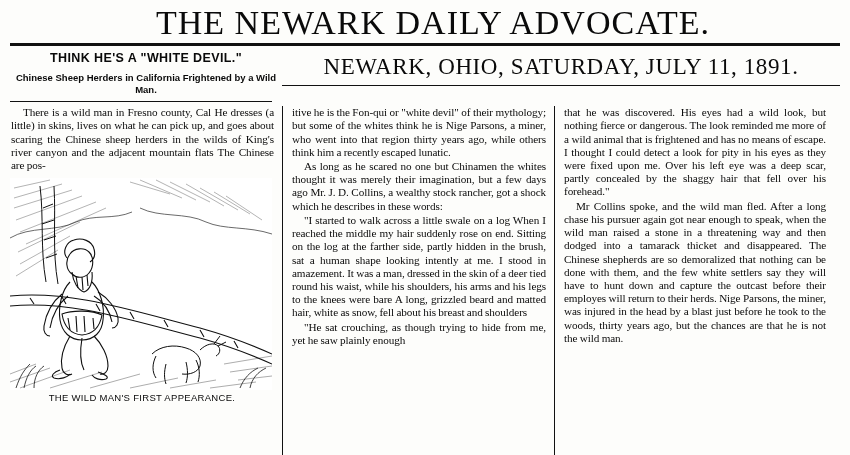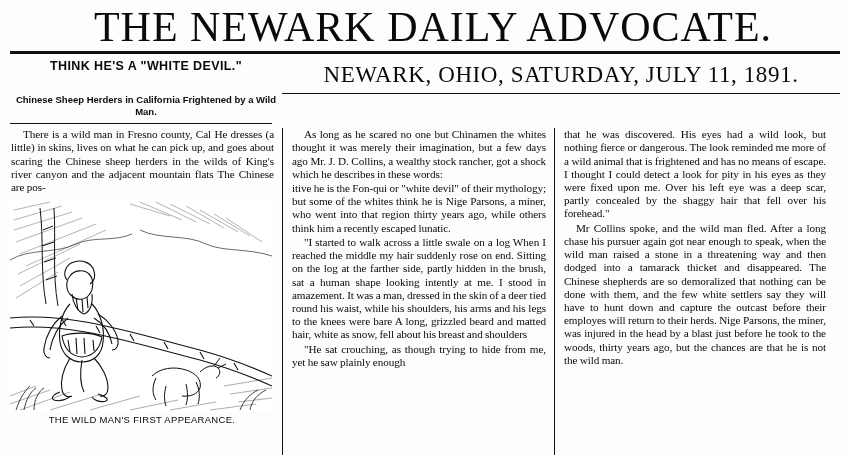--- a/index.html
+++ b/index.html
@@ -21,21 +21,21 @@
     background: #fdfdfb;
   }
 
   
   .masthead {
     text-align: center;
     padding: 4px 0 0 0;
   }
   .masthead-title {
     font-family: "Liberation Serif", serif;
-    font-size: 42px;
+    font-size: 34px;
     letter-spacing: 1px;
     font-weight: normal;
     line-height: 1.0;
     white-space: nowrap;
     display: block;
     margin: 2px 0 0 16px;
     padding: 0 6px;
   }
   .rule-heavy {
     height: 3px;
@@ -59,21 +59,21 @@
     font-size: 12.5px;
     font-weight: bold;
     letter-spacing: 0.4px;
     line-height: 1.15;
   }
   .headline-2 {
     font-family: "Liberation Sans", sans-serif;
     font-size: 9.5px;
     font-weight: bold;
     line-height: 1.25;
-    margin-top: 21px;
+    margin-top: 7px;
   }
   .subhead-right {
     flex: 1;
     text-align: center;
     padding-top: 6px;
   }
   .dateline {
     font-family: "Liberation Serif", serif;
     font-size: 23px;
     letter-spacing: 0.6px;
@@ -240,22 +240,22 @@
           <g stroke="#111" stroke-width="0.8" fill="none">
             <path d="M6 210 C 10 198, 14 192, 20 186 M14 210 C 16 200, 20 192, 26 188 M24 210 C 24 200, 28 192, 34 188"></path>
             <path d="M230 210 C 234 200, 240 194, 248 190 M240 210 C 242 200, 248 194, 256 190"></path>
           </g>
         </svg>
       </div>
       <div class="illus-caption">THE WILD MAN'S FIRST APPEARANCE.</div>
     </div>
 
     <div class="col col-2">
+      <p class="body-text">itive he is the Fon-qui or "white devil" of their mythology; but some of the whites think he is Nige Parsons, a miner, who went into that region thirty years ago, while others think him a recently escaped lunatic.</p>
       <p class="body-text indent">As long as he scared no one but Chinamen the whites thought it was merely their imagination, but a few days ago Mr. J. D. Collins, a wealthy stock rancher, got a shock which he describes in these words:</p>
-      <p class="body-text">itive he is the Fon-qui or "white devil" of their mythology; but some of the whites think he is Nige Parsons, a miner, who went into that region thirty years ago, while others think him a recently escaped lunatic.</p>
       <p class="body-text indent">"I started to walk across a little swale on a log  When I reached the middle my hair suddenly rose on end.  Sitting on the log at the farther side, partly hidden in the brush, sat a human shape looking intently at me.  I stood in amazement.  It was a man, dressed in the skin of a deer tied round his waist, while his shoulders, his arms and his legs to the knees were bare  A long, grizzled beard and matted hair, white as snow, fell about his breast and shoulders</p>
       <p class="body-text indent">"He sat crouching, as though trying to hide from me, yet he saw plainly enough</p>
     </div>
 
     <div class="col col-3">
       <p class="body-text">that he was discovered.  His eyes had a wild look, but nothing fierce or dangerous.  The look reminded me more of a wild animal that is frightened and has no means of escape.  I thought I could detect a look for pity in his eyes as they were fixed upon me.  Over his left eye was a deep scar, partly concealed by the shaggy hair that fell over his forehead."</p>
       <p class="body-text indent">Mr Collins spoke, and the wild man fled.  After a long chase his pursuer again got near enough to speak, when the wild man raised a stone in a threatening way and then dodged into a tamarack thicket and disappeared.  The Chinese shepherds are so demoralized that nothing can be done with them, and the few white settlers say they will have to hunt down and capture the outcast before their employes will return to their herds.  Nige Parsons, the miner, was injured in the head by a blast just before he took to the woods, thirty years ago, but the chances are that he is not the wild man.</p>
     </div>
 
   </div>

